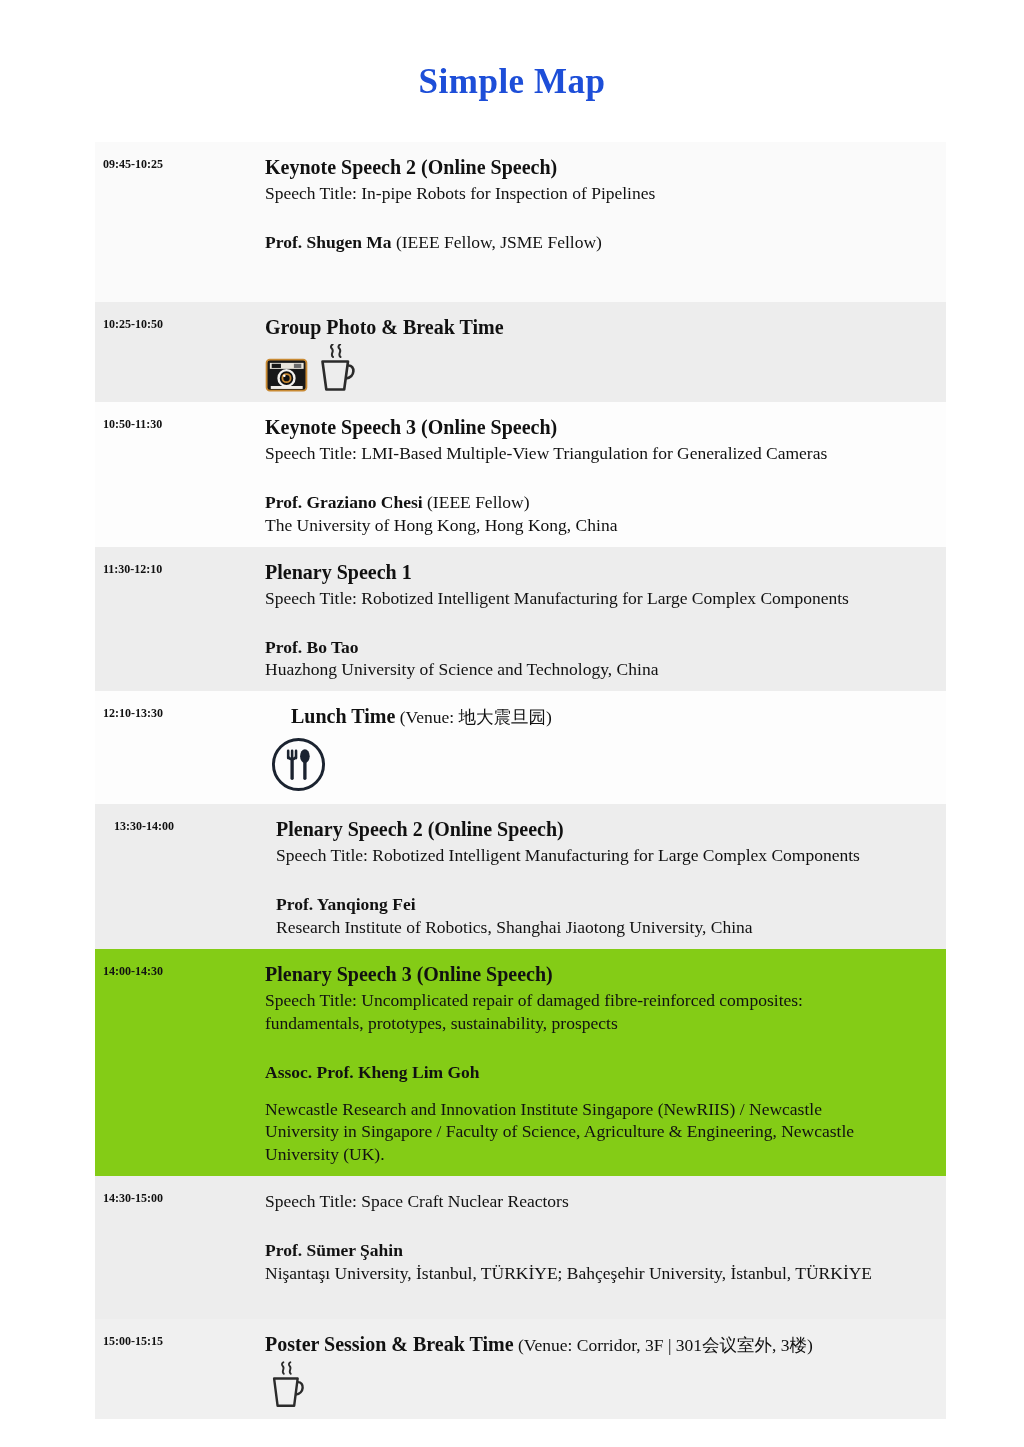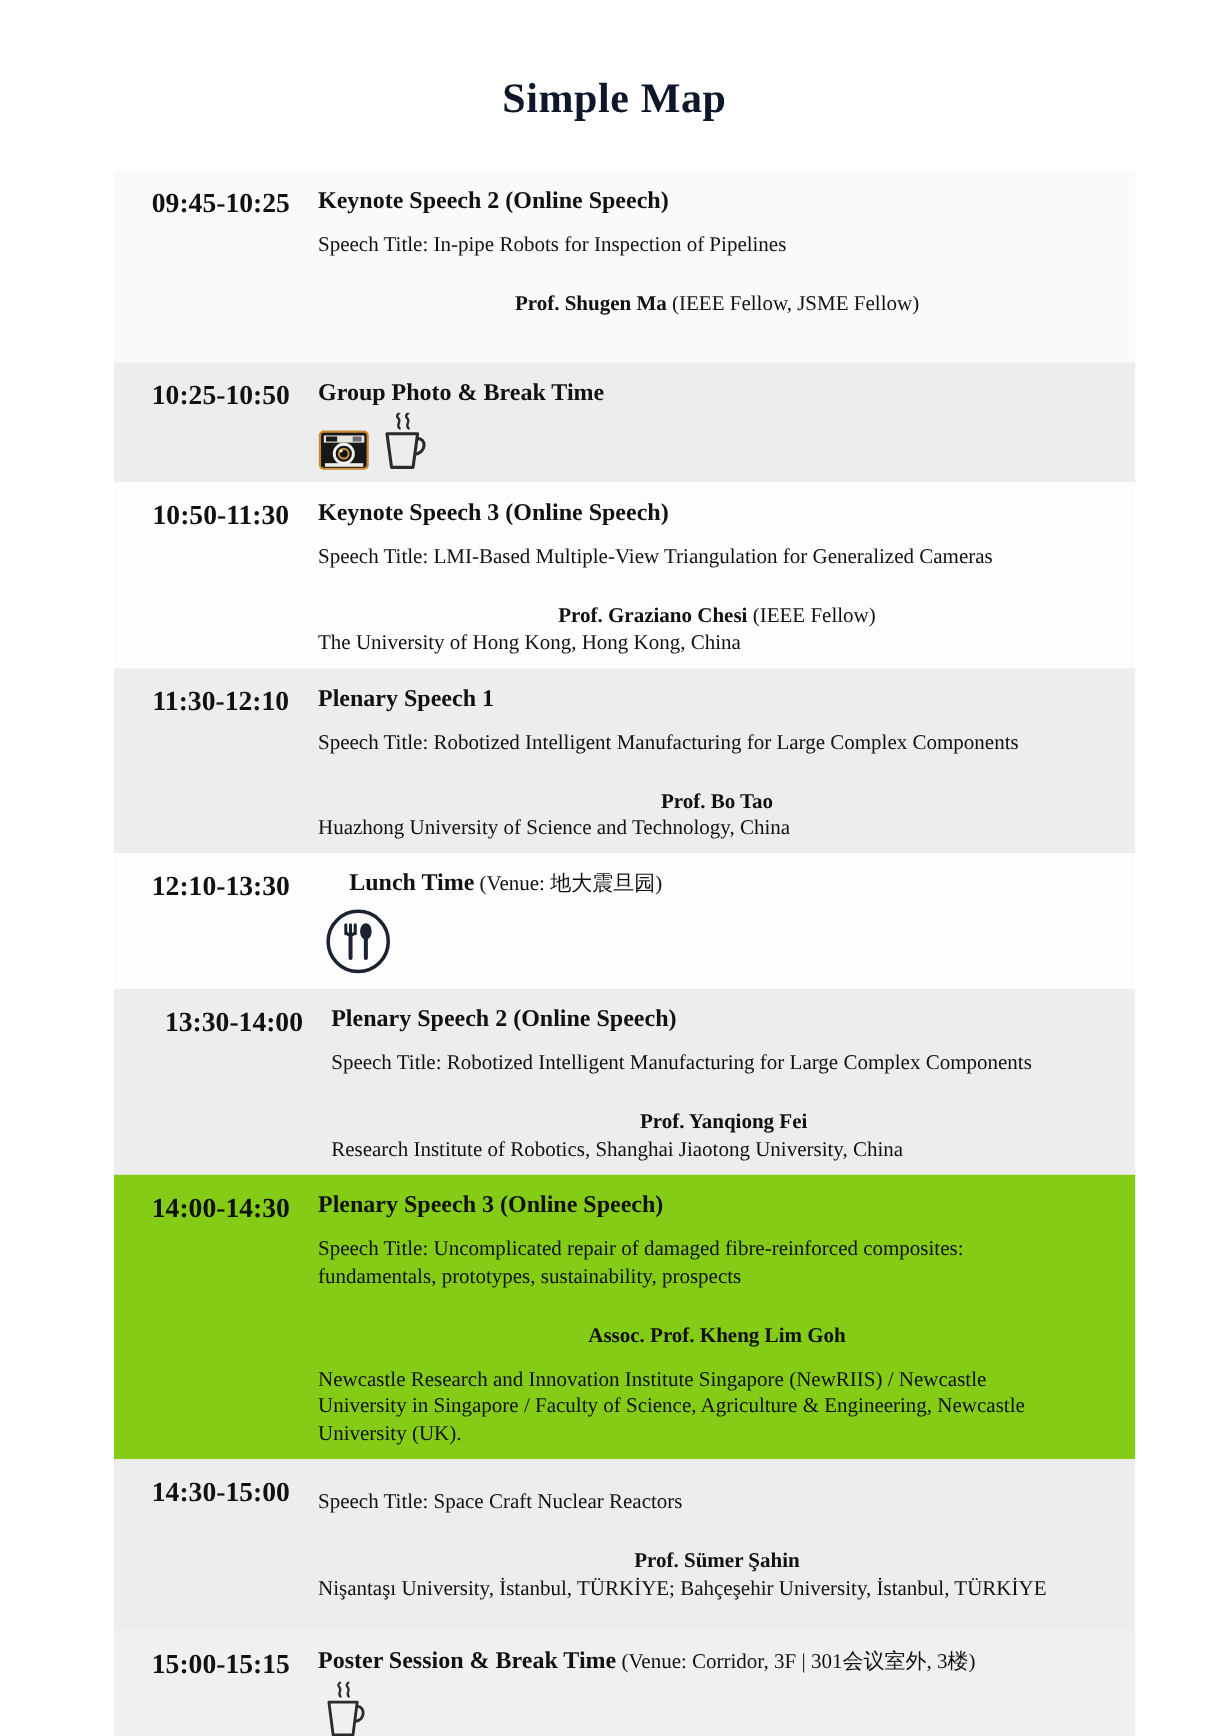--- a/index.html
+++ b/index.html
@@ -32,48 +32,46 @@
   .row-2 { min-height: 87px;  }
   .row-3 { min-height: 143px; }
   .row-4 { min-height: 139px; }
   .row-5 { min-height: 113px; }
   .row-6 { min-height: 134px; padding-left: 19px; }
   .row-7 { min-height: 222px; }
   .row-8 { min-height: 143px; }
   .row-9 { min-height: 89px;  }
   .time-col {
     flex: 0 0 162px;
-    font-size: 23px;
+    font-size: 12px;
     font-weight: bold;
     padding-top: 3px;
     white-space: nowrap;
-    text-align: center;
   }
   .content-col { flex: 1 1 auto; }
   .session-title {
     font-size: 20px;
     font-weight: bold;
     line-height: 1.3;
   }
   .session-title .venue-suffix {
     font-weight: normal;
     font-size: 17.5px;
   }
   .speech-line {
     font-size: 17.5px;
     line-height: 1.32;
-    margin-top: 12px;
+    margin-top: 2px;
     white-space: pre-line;
   }
   .speaker-block { margin-top: 26px; }
   .speaker-name {
     font-size: 17.5px;
     font-weight: bold;
     line-height: 1.3;
-    text-align: center;
   }
   .speaker-name .plain-suffix { font-weight: normal; }
   .affiliation {
     font-size: 17.5px;
     line-height: 1.3;
     margin-top: 0;
     white-space: pre-line;
   }
   .affiliation.spaced { margin-top: 14px; }
   .icon-strip {
@@ -83,21 +81,21 @@
     margin-top: 4px;
   }
   .lunch-indent { margin-left: 26px; }
   .lunch-icon-wrap { margin-top: 7px; margin-left: 5px; }
   .mug-wrap { margin-top: 2px; margin-left: 4px; }
   svg { display: block; }
 </style>
 </head>
 <body>
 
-<h1 class="page-title" style="color: #0f172a;">Simple Map</h1>
+<h1 class="page-title" style="color: #1d4ed8;">Simple Map</h1>
 
 <div class="schedule">
 
   <div class="row row-1" style="background: rgb(250, 250, 250);">
     <div class="time-col">09:45-10:25</div>
     <div class="content-col">
       <div class="session-title">Keynote Speech 2 (Online Speech)</div>
       <div class="speech-line">Speech Title: In-pipe Robots for Inspection of Pipelines</div>
       <div class="speaker-block">
         <div class="speaker-name"><span>Prof. Shugen Ma</span><span class="plain-suffix"> (IEEE Fellow, JSME Fellow)</span></div>

